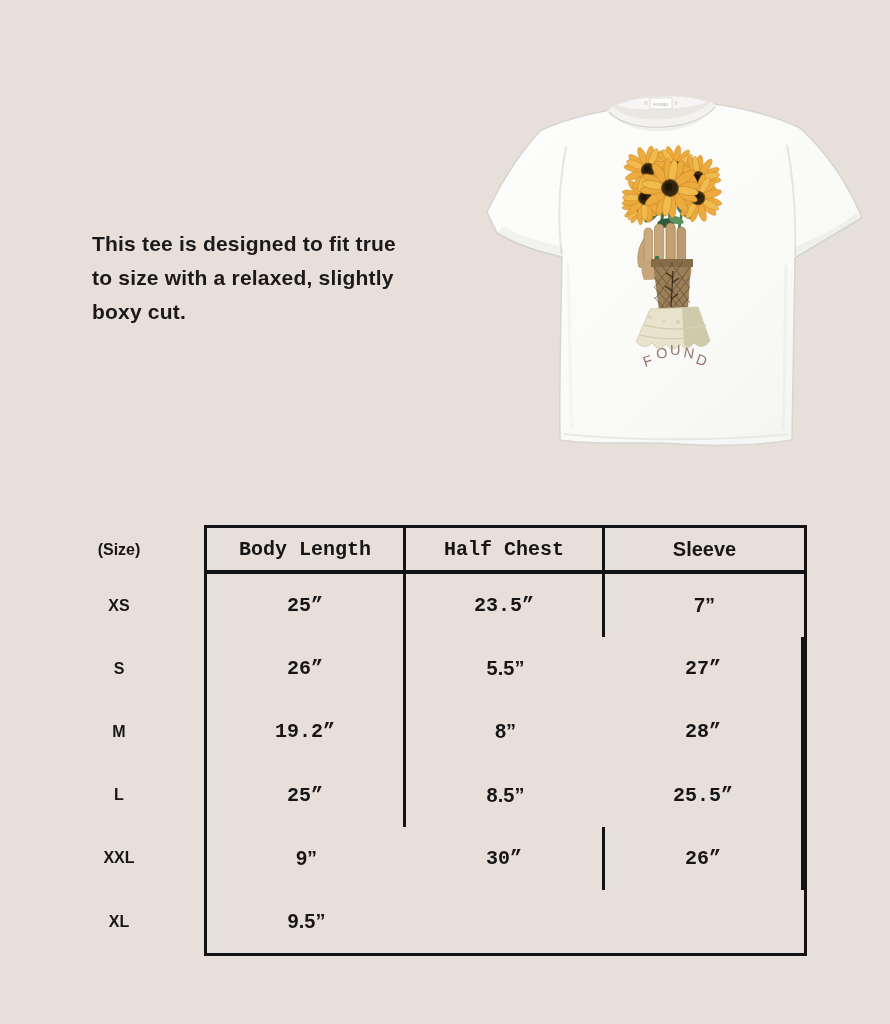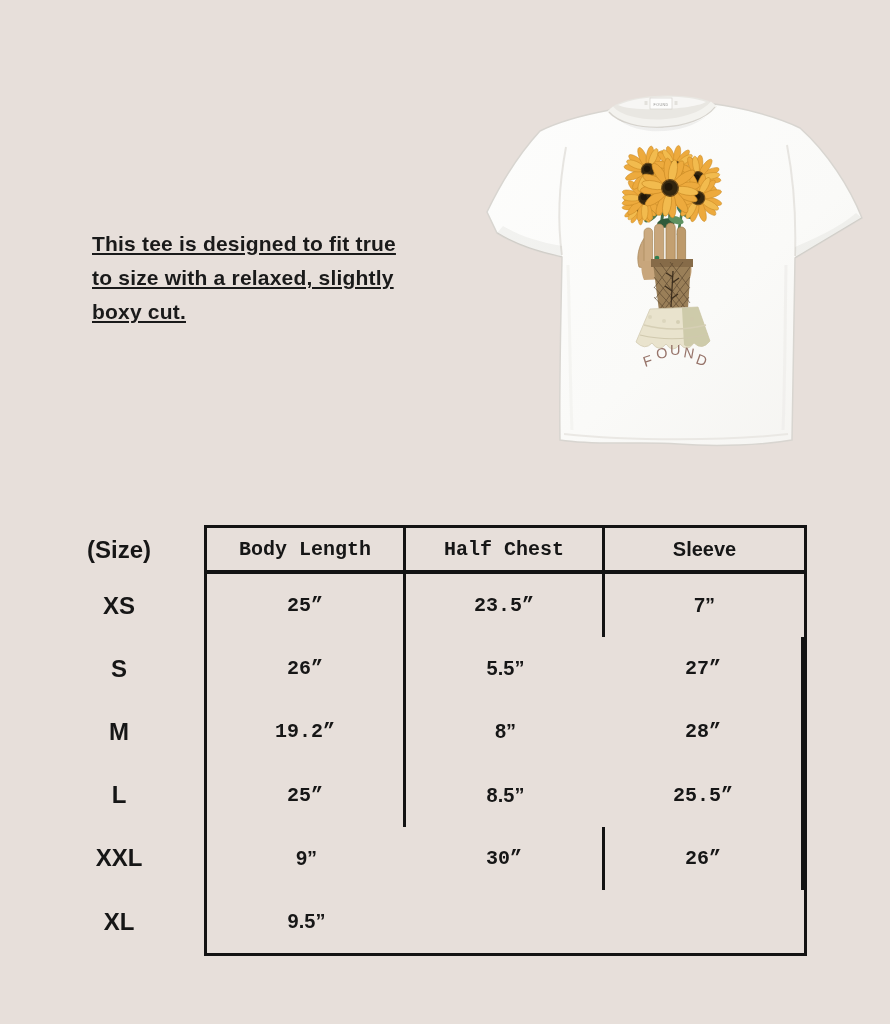--- a/index.html
+++ b/index.html
@@ -8,36 +8,35 @@
     background:#e7dfda;
     font-family:"Liberation Sans", sans-serif;
     color:#171717;
   }
 
   
   .description {
     position:absolute; left:92px; top:227px; width:360px;
     font-size:21px; line-height:34px; font-weight:bold; color:#1a1a1a;
     letter-spacing:.2px;
-    text-decoration:underline;
   }
 
   
   .photo { position:absolute; left:478px; top:85px; width:400px; height:390px; }
   .photo svg { display:block; width:100%; height:100%; }
 
   
   .chart { position:absolute; left:34px; top:525px; display:flex; align-items:flex-start; }
   .sizes-col {
     width:170px; display:grid;
     grid-template-rows:49px repeat(6, 63.2px);
   }
   .sizes-col > div {
     display:flex; align-items:center; justify-content:center;
-    font-weight:bold; font-size:24px; color:#161616;
+    font-weight:bold; font-size:16px; color:#161616;
   }
   .box {
     width:603px; box-sizing:border-box;
     border:3px solid #131313;
     display:grid;
     grid-template-columns:1fr 1fr 1fr;
     grid-template-rows:46px repeat(6, 63.2px);
   }
   .box .cell {
     display:flex; align-items:center; justify-content:center;

